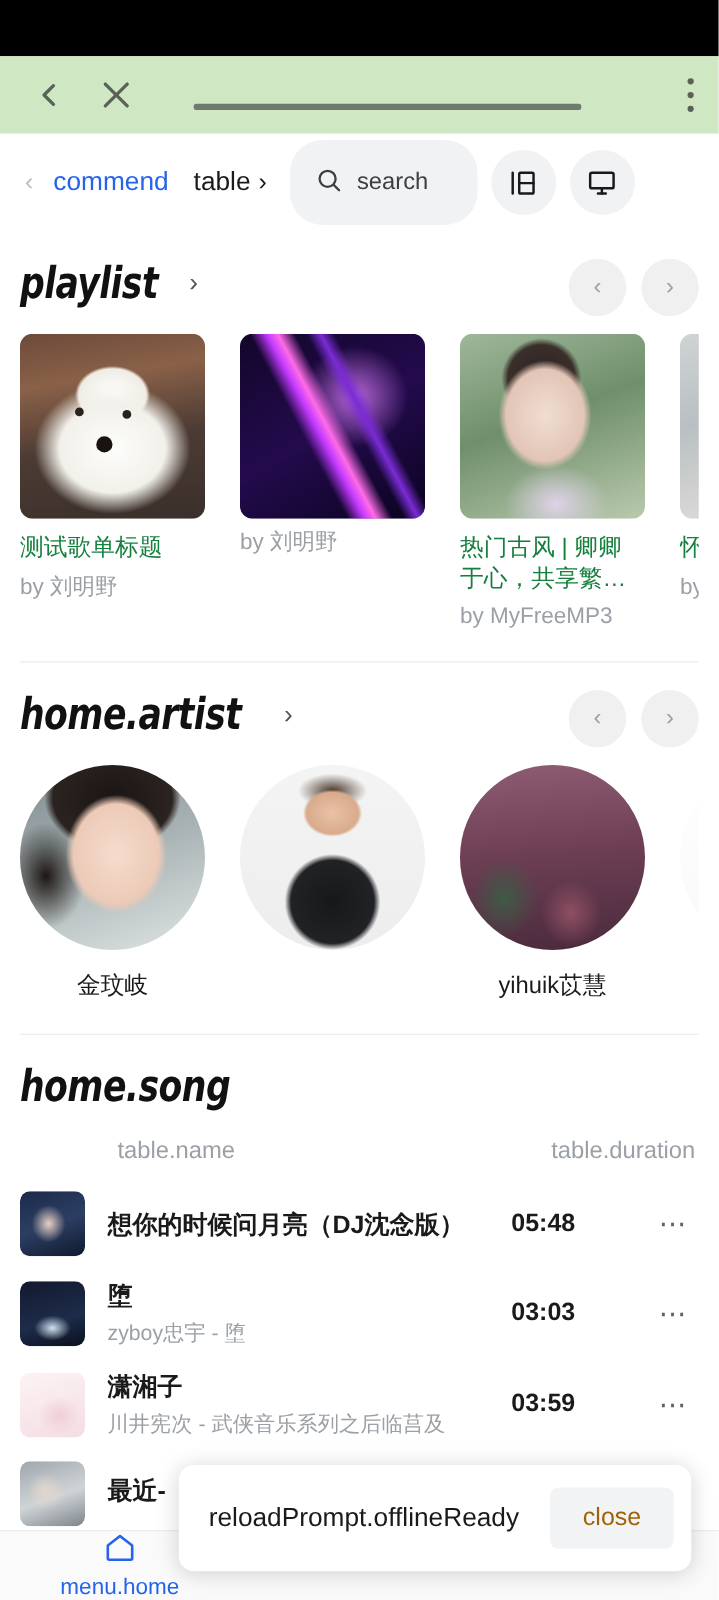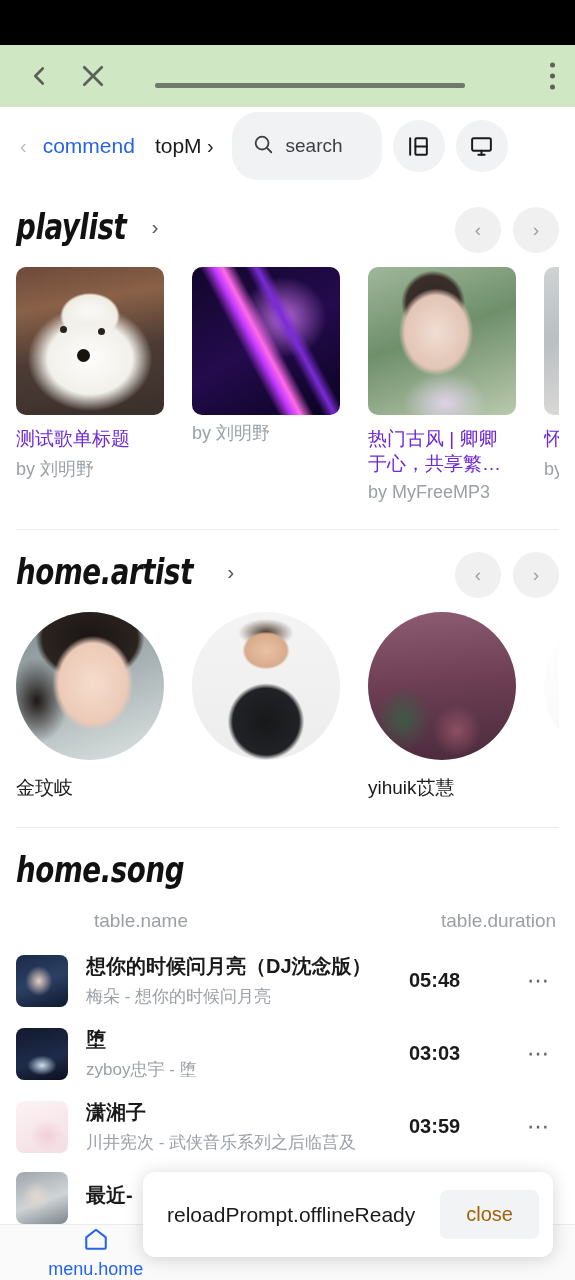--- a/index.html
+++ b/index.html
@@ -79,21 +79,21 @@
   }
 
   
   .hscroll { display:flex; gap:28px; overflow:hidden; }
   .pl-card { width:148px; flex:0 0 auto; }
   .pl-cover {
     width:148px; height:148px; border-radius:10px; overflow:hidden;
     position:relative; background:#ddd;
   }
   .pl-title {
-    font-size:19px; color:#6d28d9; margin-top:11px; line-height:1.32;
+    font-size:19px; color:#15803d; margin-top:11px; line-height:1.32;
     font-weight:500;
     display:-webkit-box; -webkit-line-clamp:2; -webkit-box-orient:vertical;
     overflow:hidden;
   }
   .pl-by { font-size:18px; color:#9aa0a6; margin-top:6px; white-space:nowrap; overflow:hidden; }
 
   
   .cov-dog {
     background:
       radial-gradient(ellipse 62% 52% at 50% 62%, #fdfdfb 0%, #f2f0ea 46%, rgba(242,240,234,0) 68%),
@@ -122,21 +122,21 @@
   .cov-pale {
     background:
       radial-gradient(ellipse 40% 45% at 48% 48%, #f3e3da 0%, #e6d2c6 60%, rgba(0,0,0,0) 74%),
       linear-gradient(165deg,#cfd3d4 0%,#b9bfc2 40%,#e8e4df 100%);
   }
 
   
   .divider { height:1px; background:#ececec; margin:26px 16px 0 16px; }
 
   
-  .ar-card { width:148px; flex:0 0 auto; }
+  .ar-card { width:148px; flex:0 0 auto; text-align:center; }
   .ar-avatar {
     width:148px; height:148px; border-radius:50%; overflow:hidden;
     position:relative; background:#e8e8e8;
   }
   .ar-name { font-size:19px; color:#1a1a1a; margin-top:15px; font-weight:500; white-space:nowrap; overflow:hidden; }
 
   .av-1 {
     background:
       radial-gradient(ellipse 36% 42% at 52% 48%, #f6dccd 0%, #eccab7 64%, rgba(0,0,0,0) 76%),
       radial-gradient(ellipse 46% 36% at 50% 18%, #1a1513 0%, #2b2320 70%, rgba(0,0,0,0) 80%),
@@ -251,21 +251,21 @@
 
 <div class="tabsrow">
   <div class="tab-scroll-left">‹</div>
 
   <div class="tab active">
     <span>commend</span>
     
   </div>
 
   <div class="tab" style="max-width:58px;">
-    <span>topM</span>
+    <span>table</span>
   </div>
   <div class="tab-scroll-right">›</div>
 
   <div class="searchpill">
     <span>
       <svg width="22" height="22" viewBox="0 0 24 24" fill="none" stroke="#3c4043" stroke-width="2" stroke-linecap="round">
           <circle cx="11" cy="11" r="7"></circle>
           <line x1="16.5" y1="16.5" x2="21" y2="21"></line>
         </svg>
     </span>
@@ -367,21 +367,20 @@
 
   <div class="song-head">
     <div class="c-name">table.name</div>
     <div class="c-dur">table.duration</div>
   </div>
 
   <div class="song-row">
     <div class="sg-thumb th-1"></div>
     <div class="sg-meta">
       <div class="sg-title">想你的时候问月亮（DJ沈念版）</div>
-      <div class="sg-sub">梅朵 - 想你的时候问月亮</div>
     </div>
     <div class="sg-dur">05:48</div>
     <div class="sg-more">⋯</div>
   </div>
 
   <div class="song-row">
     <div class="sg-thumb th-2"></div>
     <div class="sg-meta">
       <div class="sg-title">堕</div>
       <div class="sg-sub">zyboy忠宇 - 堕</div>

